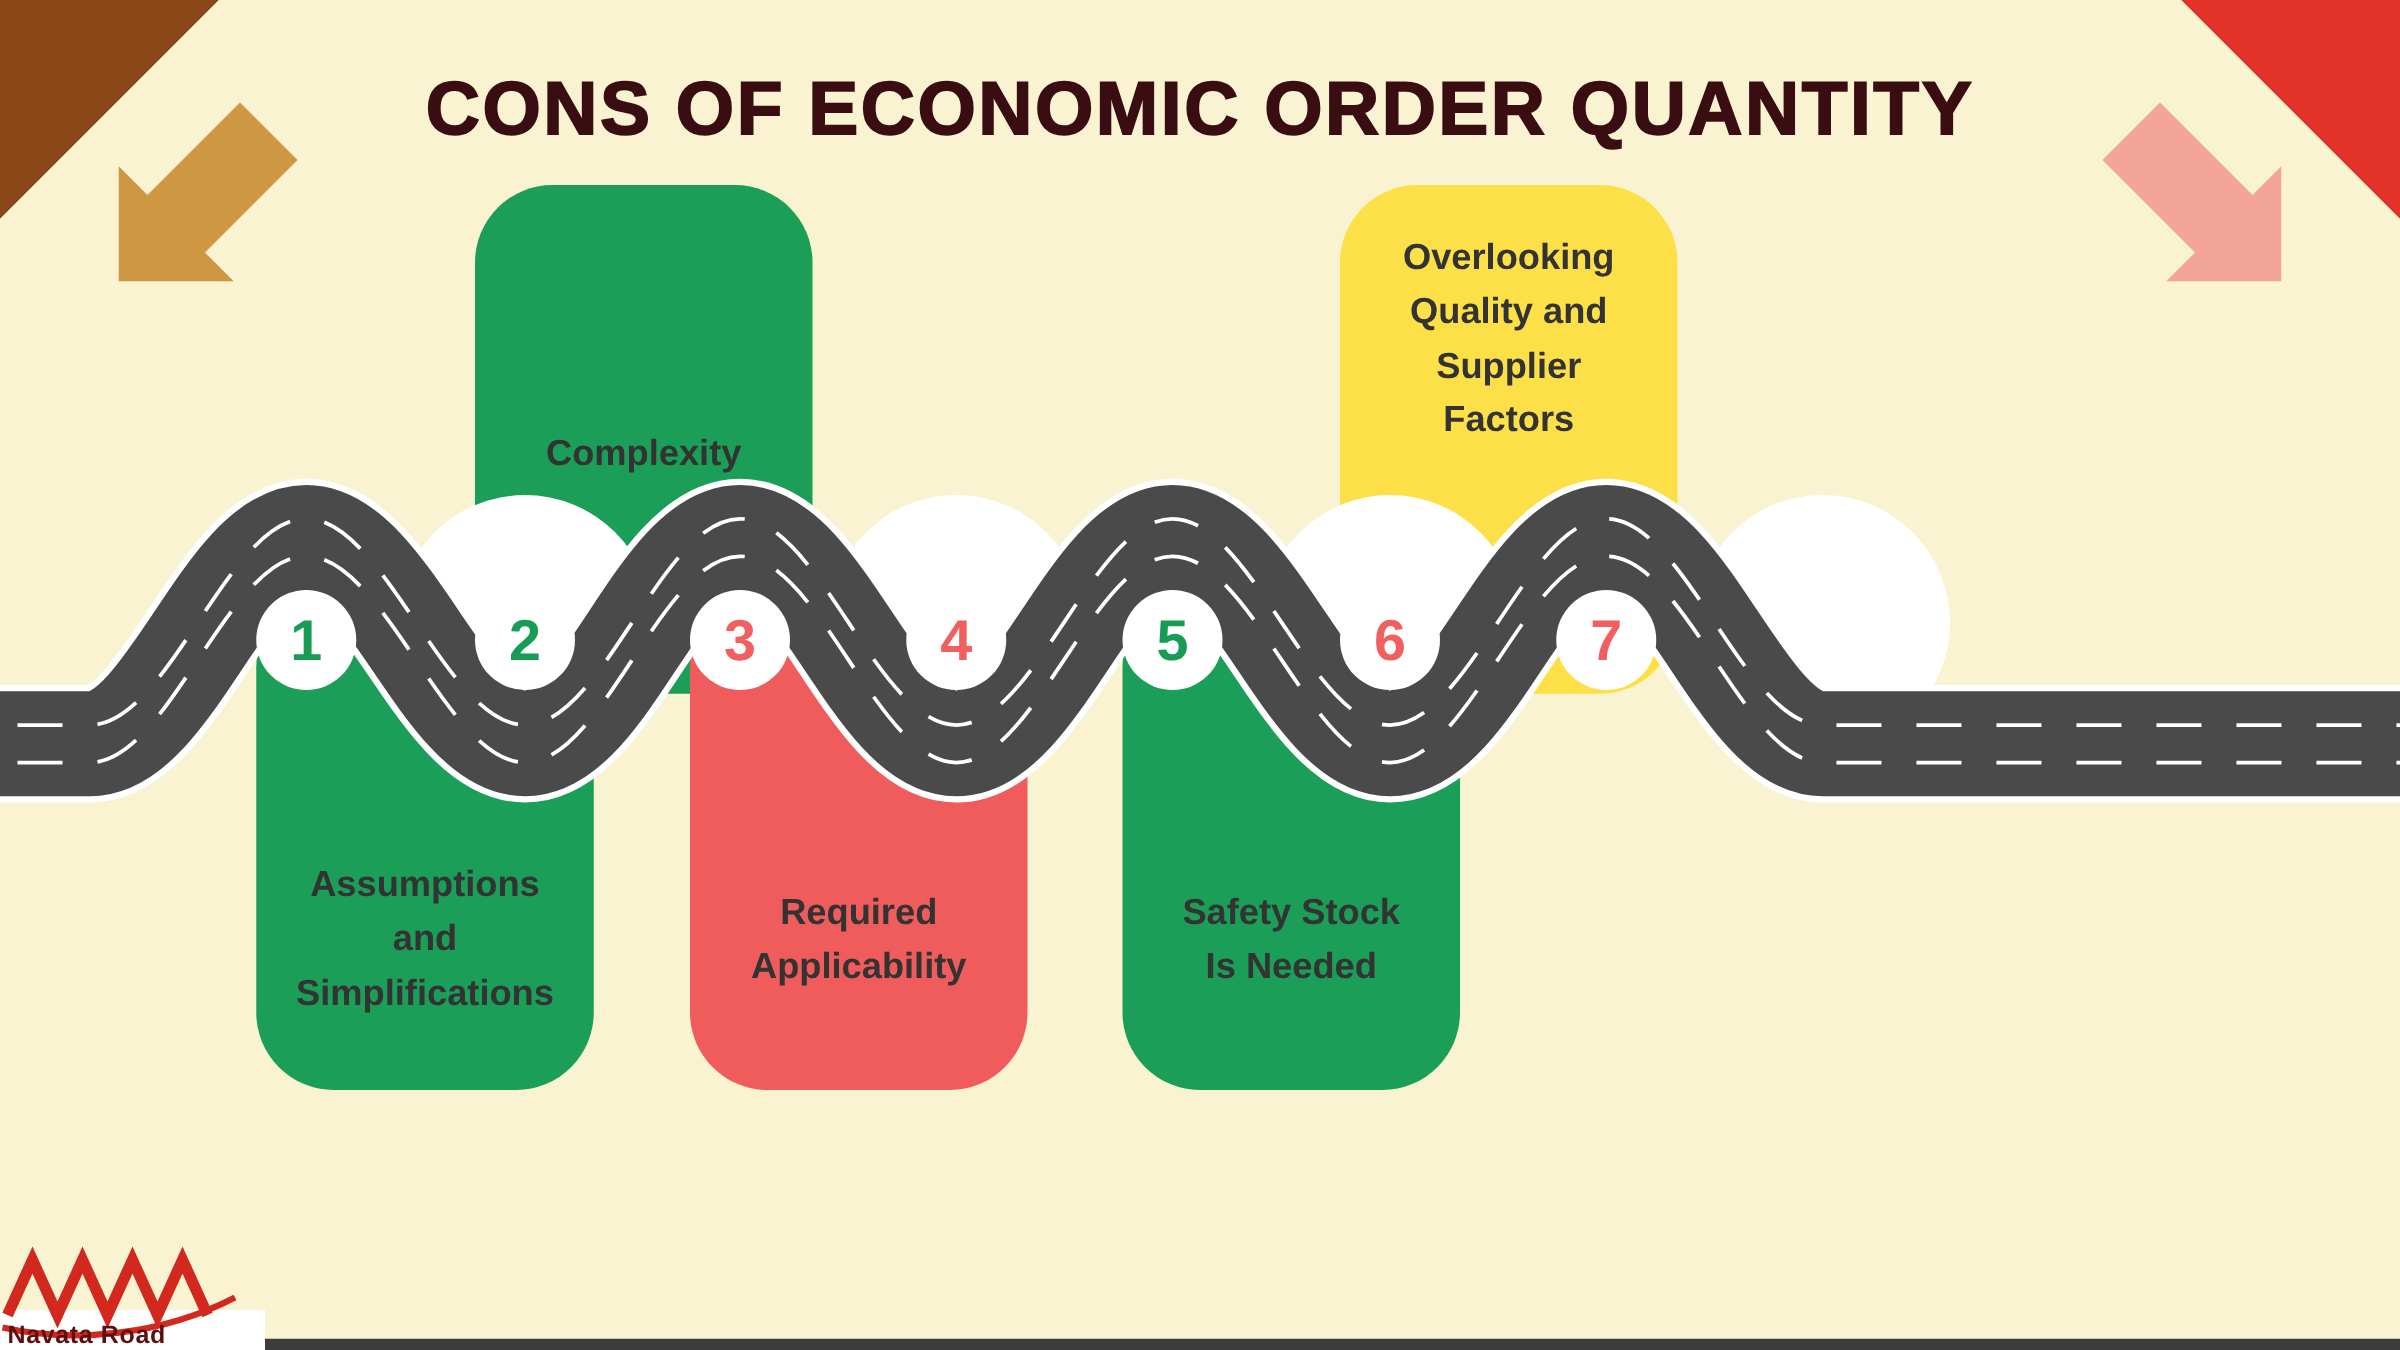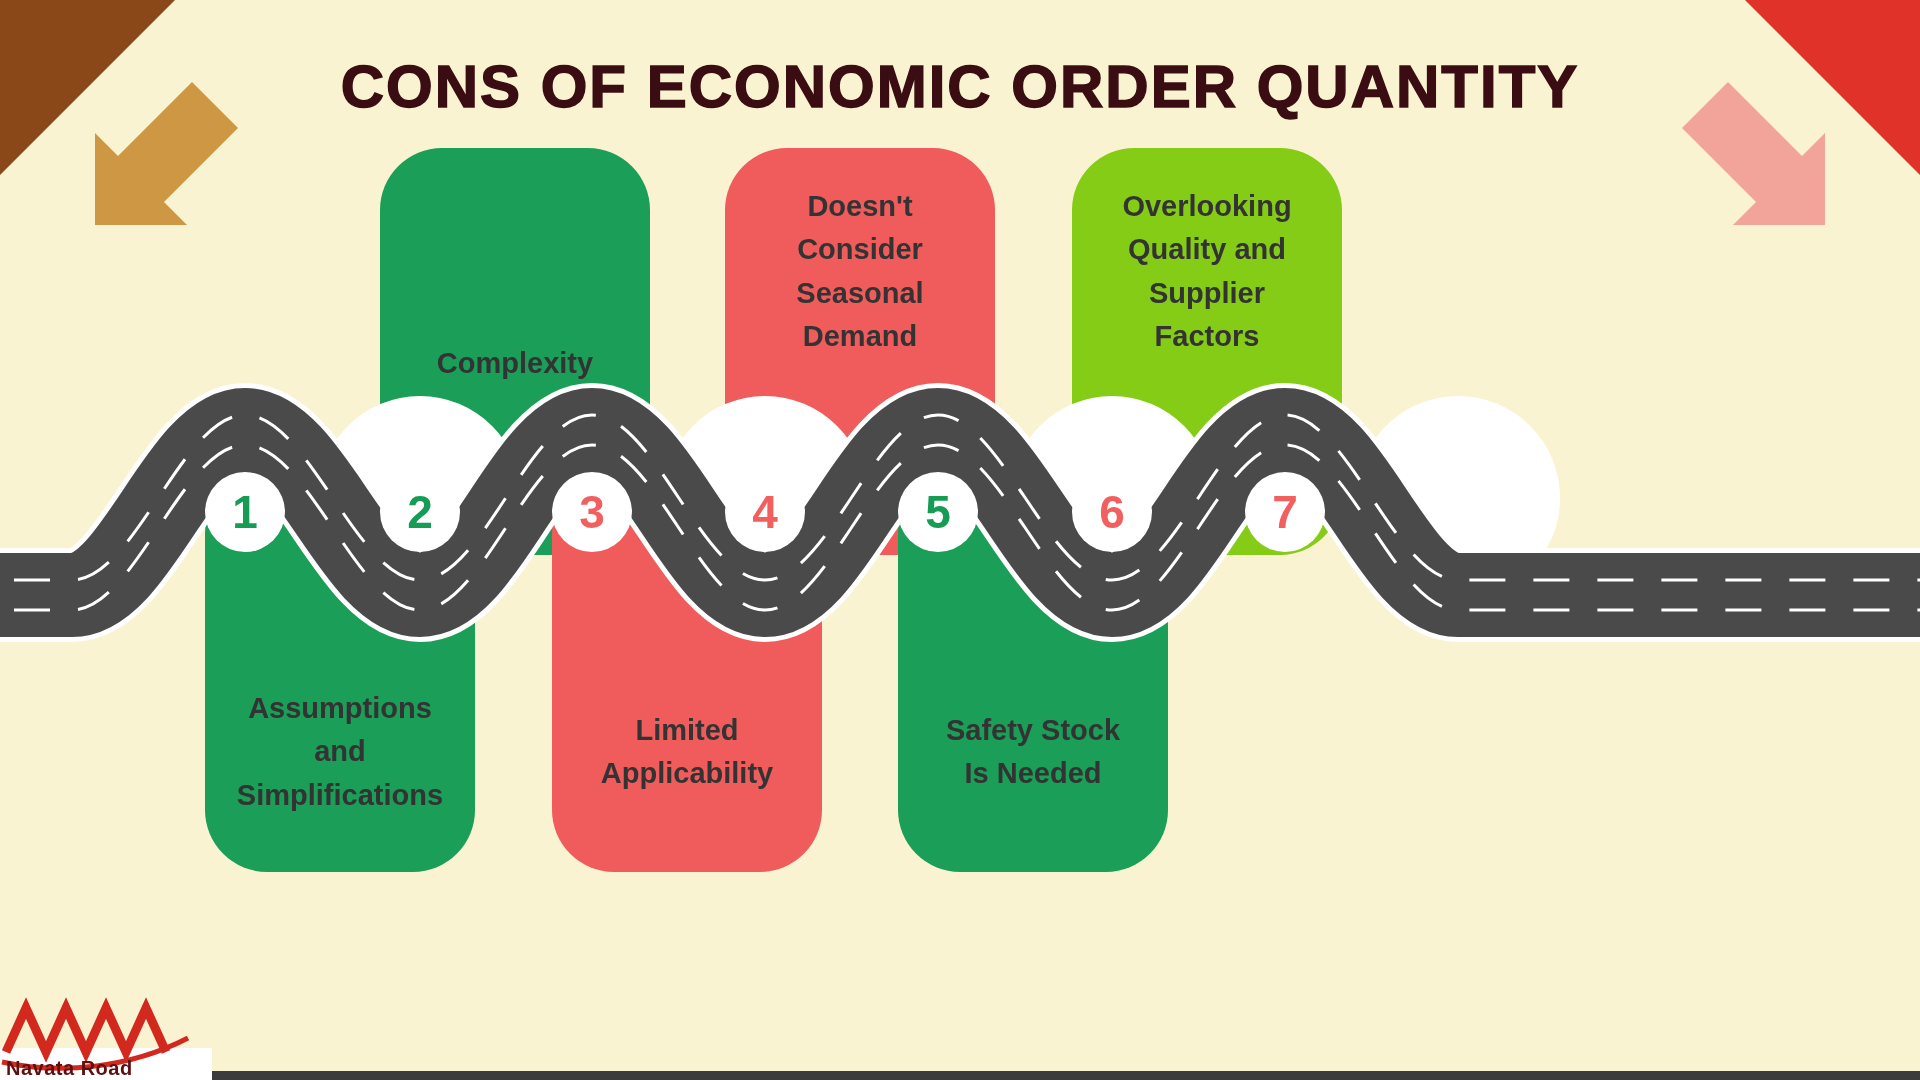--- a/index.html
+++ b/index.html
@@ -50,34 +50,28 @@
 
   <div class="card bottom" style="left: 205px; top: 472px; width: 270px; height: 400px; background: rgb(27, 158, 87);">
     <div class="card-text" style="color: rgb(51, 51, 51);">Assumptions
 and
 Simplifications</div>
   </div>
   <div class="card top" style="left: 380px; top: 148px; width: 270px; height: 407px; background: rgb(27, 158, 87); justify-content: flex-end;">
     <div class="card-text" style="color: rgb(51, 51, 51);">Complexity</div>
   </div>
   <div class="card bottom" style="left: 552px; top: 472px; width: 270px; height: 400px; background: rgb(240, 92, 92);">
-    <div class="card-text" style="color: rgb(51, 51, 51);">Limited
+    <div class="card-text" style="color: rgb(51, 51, 51);">Required
 Applicability</div>
-  </div>
-  <div class="card top" style="left: 725px; top: 148px; width: 270px; height: 407px; background: rgb(240, 92, 92);">
-    <div class="card-text" style="color: rgb(51, 51, 51);">Doesn't
-Consider
-Seasonal
-Demand</div>
   </div>
   <div class="card bottom" style="left: 898px; top: 472px; width: 270px; height: 400px; background: rgb(27, 158, 87);">
     <div class="card-text" style="color: rgb(51, 51, 51);">Safety Stock
 Is Needed</div>
   </div>
-  <div class="card top" style="left: 1072px; top: 148px; width: 270px; height: 407px; background: #84cc16;">
+  <div class="card top" style="left: 1072px; top: 148px; width: 270px; height: 407px; background: #fde047;">
     <div class="card-text" style="color: rgb(51, 51, 51);">Overlooking
 Quality and
 Supplier
 Factors</div>
   </div>
 
   <svg class="layer over" viewBox="0 0 1920 1080">
 
     <polygon fill="#8A4718" points="0,0 175,0 0,175"></polygon>
     <polygon fill="#CE9743" points="95,225 187,225 164,202 238,128 192,82 118,156 95,133"></polygon>

